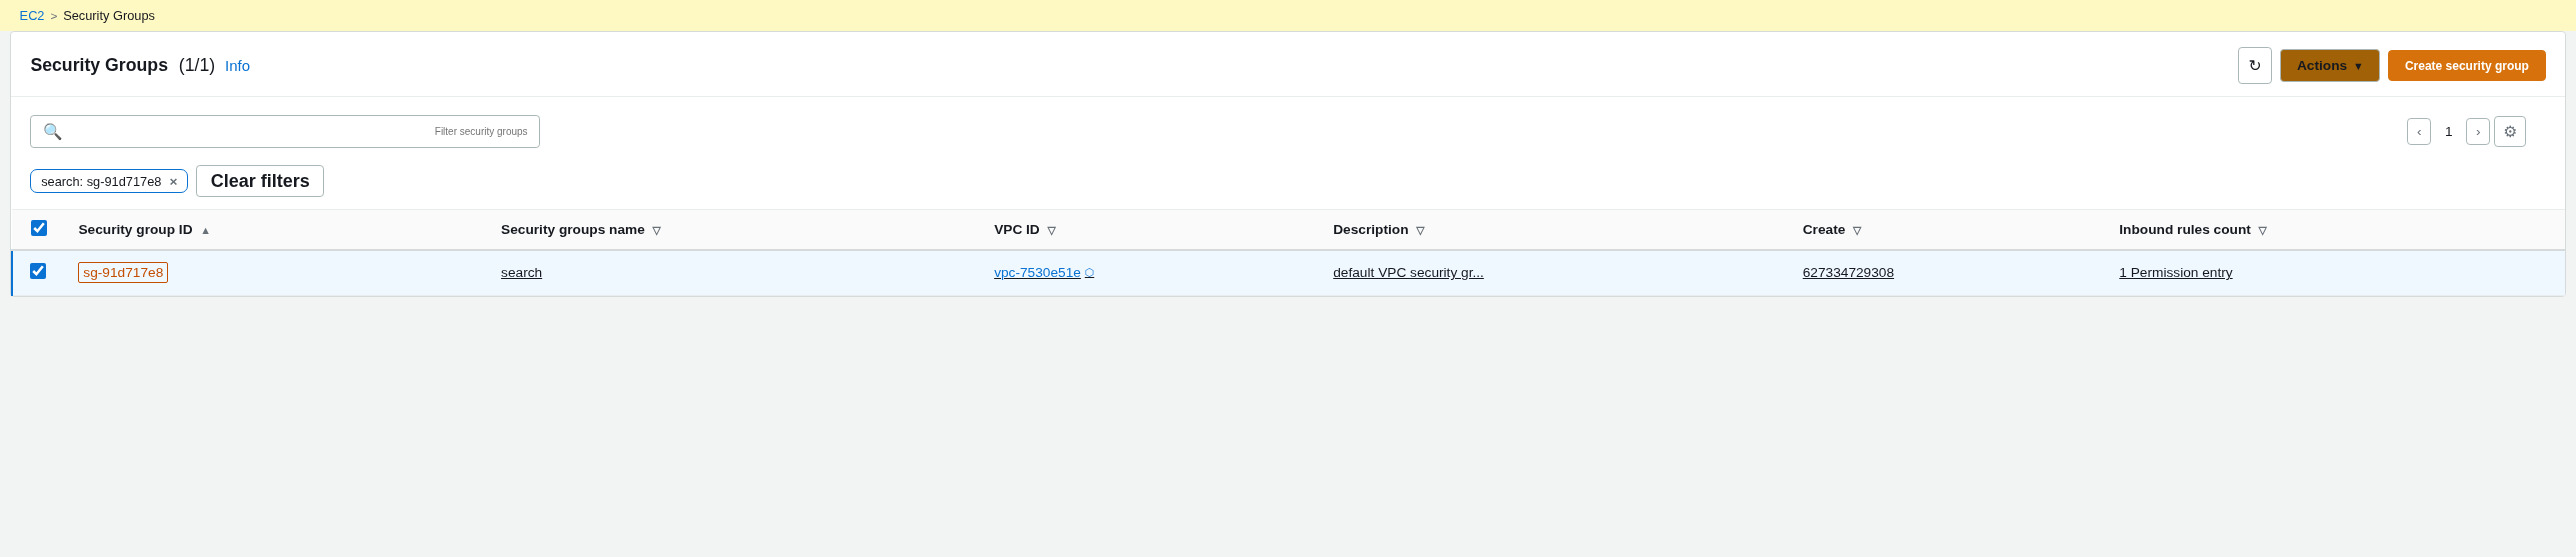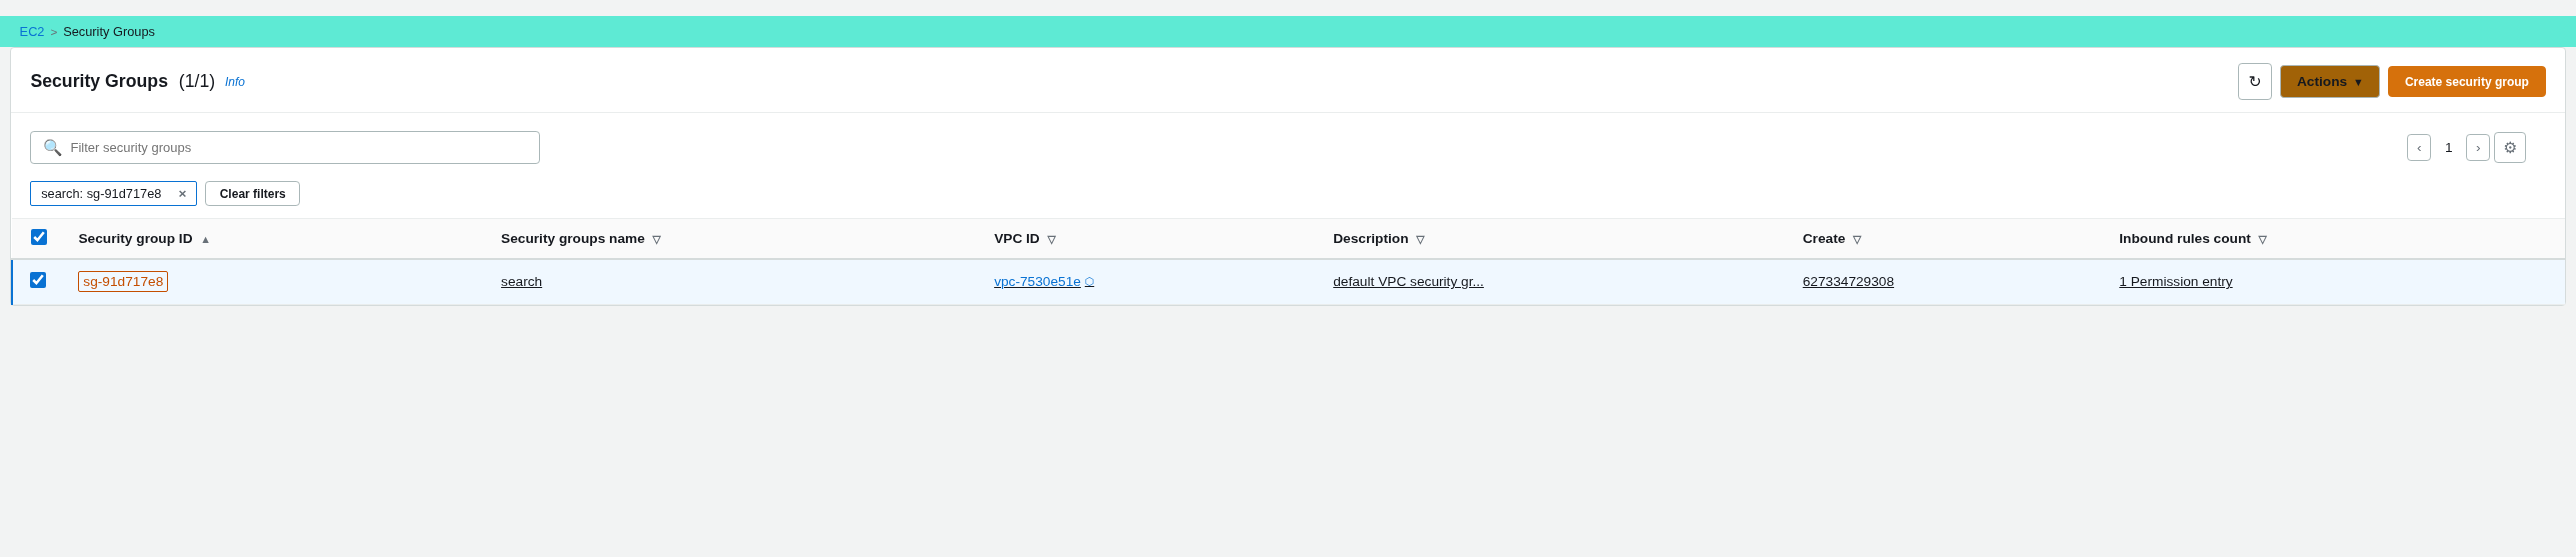--- a/index.html
+++ b/index.html
@@ -6,24 +6,23 @@
     body {
       font-family: -apple-system, BlinkMacSystemFont, "Amazon Ember", Arial, sans-serif;
       font-size: 13.7px;
       background: #f2f3f3;
       color: #16191f;
     }
     .breadcrumb-bar {
       display: flex;
       align-items: flex-end;
       padding: 7.8px 19.6px;
-      background: #5eead4;
+      background: #fef9c3;
       gap: 5.9px;
       font-size: 12.8px;
-      margin-top: 16px;
     }
     .breadcrumb-link {
       color: #0972d3;
       cursor: pointer;
       text-decoration: none;
     }
     .breadcrumb-separator {
       color: #687078;
       font-size: 11.8px;
     }
@@ -54,24 +53,23 @@
       font-weight: 700;
       color: #16191f;
     }
     .count-badge {
       color: #16191f;
       font-weight: 400;
       font-size: 17.7px;
     }
     .info-link {
       color: #0972d3;
-      font-size: 12px;
+      font-size: 15px;
       cursor: pointer;
       text-decoration: none;
-      font-style: italic;
     }
     .header-right {
       display: flex;
       align-items: center;
       gap: 7.8px;
     }
     .btn-icon {
       background: #fff;
       border: 1px solid #aab7b8;
       border-radius: 3.9px;
@@ -117,55 +115,56 @@
       gap: 7.8px;
     }
     .search-icon-char {
       color: #687078;
       font-size: 15.7px;
     }
     .search-input {
       border: none;
       outline: none;
       width: 100%;
-      font-size: 13px;
+      font-size: 10px;
       color: #aab7b8;
       background: transparent;
+      text-align: right;
     }
     .filters-row {
       display: flex;
       align-items: center;
       padding: 9.8px 19.6px 11.8px 19.6px;
       gap: 7.8px;
     }
     .filter-tag {
       display: flex;
       align-items: center;
-      gap: 15px;
+      gap: 6px;
       border: 1px solid #0972d3;
-      border-radius: 2px;
+      border-radius: 7px;
       padding: 3.9px 9.8px;
       background: #fff;
       font-size: 12.8px;
       color: #16191f;
     }
     .filter-tag-close {
       cursor: pointer;
       color: #687078;
       font-size: 13.7px;
       font-weight: bold;
       margin-left: 2px;
     }
     .btn-clear-filters {
       background: #fff;
       border: 1px solid #aab7b8;
       border-radius: 3.9px;
       padding: 4.9px 13.7px;
       cursor: pointer;
-      font-size: 12px;
+      font-size: 18px;
       font-weight: 600;
       color: #16191f;
     }
     .table-container {
       overflow-x: auto;
     }
     table {
       width: 100%;
       border-collapse: collapse;
       font-size: 13.7px;

